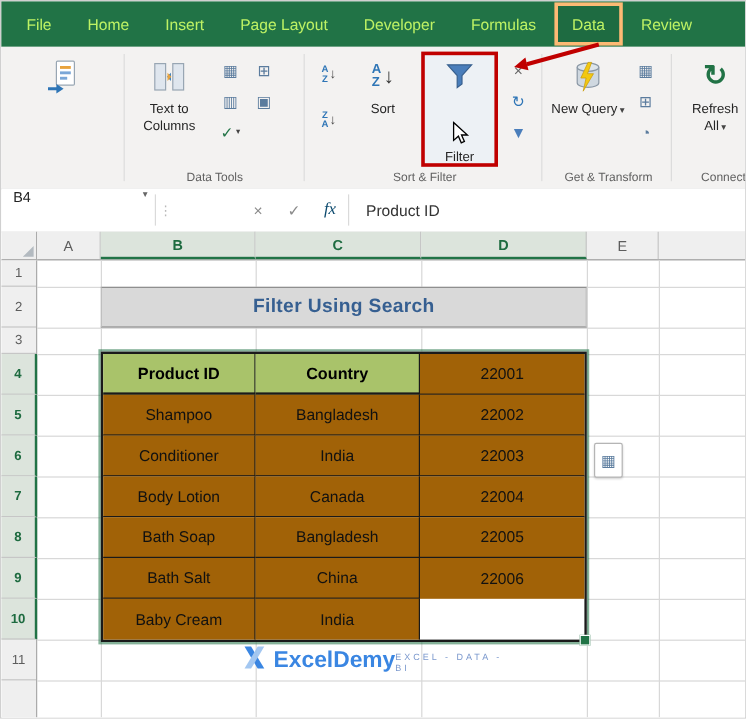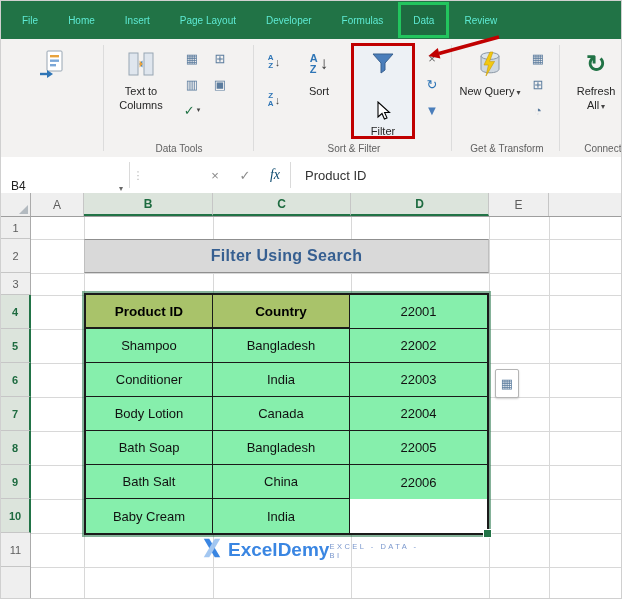--- a/index.html
+++ b/index.html
@@ -1,22 +1,22 @@
 <!DOCTYPE html>
 <html><head>
 <meta charset="utf-8">
 <style>
   html,body{margin:0;padding:0;background:#fff;}
   .app{position:relative;width:622px;height:599px;overflow:hidden;
        font-family:"Liberation Sans",sans-serif;background:#fff;border:1px solid #d0d0d0;box-sizing:border-box;}
 
   
   .tabbar{position:absolute;left:0;top:0;right:0;height:38px;background:#217346;display:flex;align-items:stretch;padding-left:6px;}
-  .tab{color:#5eead4;font-size:10px;display:flex;align-items:center;padding:0 15px;white-space:nowrap;cursor:default;}
-  .tab-data{border:3px solid #22c55e;margin:1px 0;padding:0 12px;background:#1e6b41;}
+  .tab{color:#bef264;font-size:13px;display:flex;align-items:center;padding:0 15px;white-space:nowrap;cursor:default;}
+  .tab-data{border:3px solid #fdba74;margin:1px 0;padding:0 12px;background:#1e6b41;}
 
   
   .ribbon{position:absolute;left:0;top:38px;right:0;height:118px;background:#F3F2F1;border-bottom:1px solid #c9c9c9;}
   .gdiv{position:absolute;top:6px;bottom:6px;width:1px;background:#dcdcdc;}
   .rgroup{position:absolute;top:0;bottom:0;}
   .grouplabel{position:absolute;bottom:3px;left:0;width:100%;text-align:center;font-size:10px;color:#616161;white-space:nowrap;}
   .bigbtn{position:absolute;top:4px;height:96px;display:flex;flex-direction:column;align-items:center;padding-top:4px;box-sizing:border-box;}
   .bicon{height:34px;display:flex;align-items:center;justify-content:center;}
   .blbl{font-size:11px;color:#262626;text-align:center;line-height:1.3;margin-top:3px;}
   .caret{font-size:8px;color:#444;margin-left:2px;}
@@ -26,21 +26,21 @@
   .ms .ltrs{font-weight:bold;font-size:8px;line-height:8px;color:#2E75B6;text-align:center;}
   .ms .arr{font-size:11px;color:#444;}
   .sort-big-icon{display:flex;align-items:center;gap:2px;}
   .sort-big-icon .ltrs{font-weight:bold;font-size:11px;line-height:11px;color:#2E75B6;}
   .sort-big-icon .arr{font-size:17px;color:#333;}
   .filter-btn{border:3px solid #C00000;background:#EDF1F5;width:64px;}
   .refresh-glyph{font-size:24px;font-weight:bold;color:#217346;line-height:24px;}
 
   
   .fbar{position:absolute;left:0;top:156px;right:0;height:36px;background:#fff;border-bottom:1px solid #cfcfcf;display:flex;align-items:stretch;}
-  .namebox{width:118px;display:flex;align-items:flex-end;padding-left:10px;font-size:12px;color:#222;position:relative;}
+  .namebox{width:118px;display:flex;align-items:flex-start;padding-left:10px;font-size:12px;color:#222;position:relative;}
   .namebox .caret{position:absolute;right:6px;font-size:8px;color:#666;}
   .vsep{width:1px;background:#dadada;margin:5px 0;}
   .fhandle{width:16px;display:flex;align-items:center;justify-content:center;color:#b9b9b9;font-size:11px;}
   .fspacer{width:54px;}
   .fico{width:30px;display:flex;align-items:center;justify-content:center;font-size:13px;color:#8a8a8a;}
   .fx{font-family:"Liberation Serif",serif;font-style:italic;font-size:14px;color:#0c4a6e;}
   .fcontent{flex:1;display:flex;align-items:center;padding-left:14px;font-size:13px;color:#333;}
 
   
   .sheet{position:absolute;left:0;top:192px;right:0;bottom:0;background:#fff;overflow:hidden;}
@@ -57,21 +57,21 @@
   .gridlines .h{height:1px;left:30px;right:0;}
 
   .titlecell{position:absolute;left:83px;top:46px;width:405px;height:34px;box-sizing:border-box;background:#D9D9D9;
              border-top:1px solid #8f8f8f;border-bottom:1px solid #8f8f8f;border-left:1px solid #bfbfbf;border-right:1px solid #bfbfbf;
              display:flex;align-items:center;justify-content:center;font-size:16px;font-weight:bold;color:#365F91;letter-spacing:.3px;}
 
   .sheet-table{position:absolute;left:83px;top:100px;width:405px;box-sizing:border-box;background:#fff;
                border:2px solid #1a1a1a;box-shadow:0 0 0 2px rgba(33,115,70,.55);
                display:grid;grid-template-columns:127px 137px 137px;grid-auto-rows:34px;}
   .tcell{display:flex;align-items:center;justify-content:center;font-size:13px;color:#111;
-         border-right:1px solid #1a1a1a;border-bottom:1px solid #1a1a1a;box-sizing:border-box;background:#86efac;}
+         border-right:1px solid #1a1a1a;border-bottom:1px solid #1a1a1a;box-sizing:border-box;background:#a16207;}
   .tcell:nth-child(3n){border-right:none;}
   .tcell.th{background:#A9C36A;font-weight:bold;color:#000;font-size:13.5px;border-bottom:2px solid #1a1a1a;}
   .sheet-table .lastrow{border-bottom:none;}
   .fill-handle{position:absolute;right:-5px;bottom:-5px;width:7px;height:7px;background:#217346;border:1px solid #fff;}
 
   .qa-btn{position:absolute;left:494px;top:176px;width:22px;height:27px;background:#fff;border:1px solid #b5b5b5;border-radius:2px;
           box-shadow:0 1px 2px rgba(0,0,0,.18);display:flex;align-items:center;justify-content:center;font-size:13px;color:#5b7c9e;}
 
   .watermark{position:absolute;left:200px;top:344px;width:220px;display:flex;flex-direction:row;align-items:center;opacity:.92;}
   .wm-row{display:flex;align-items:center;gap:5px;}

